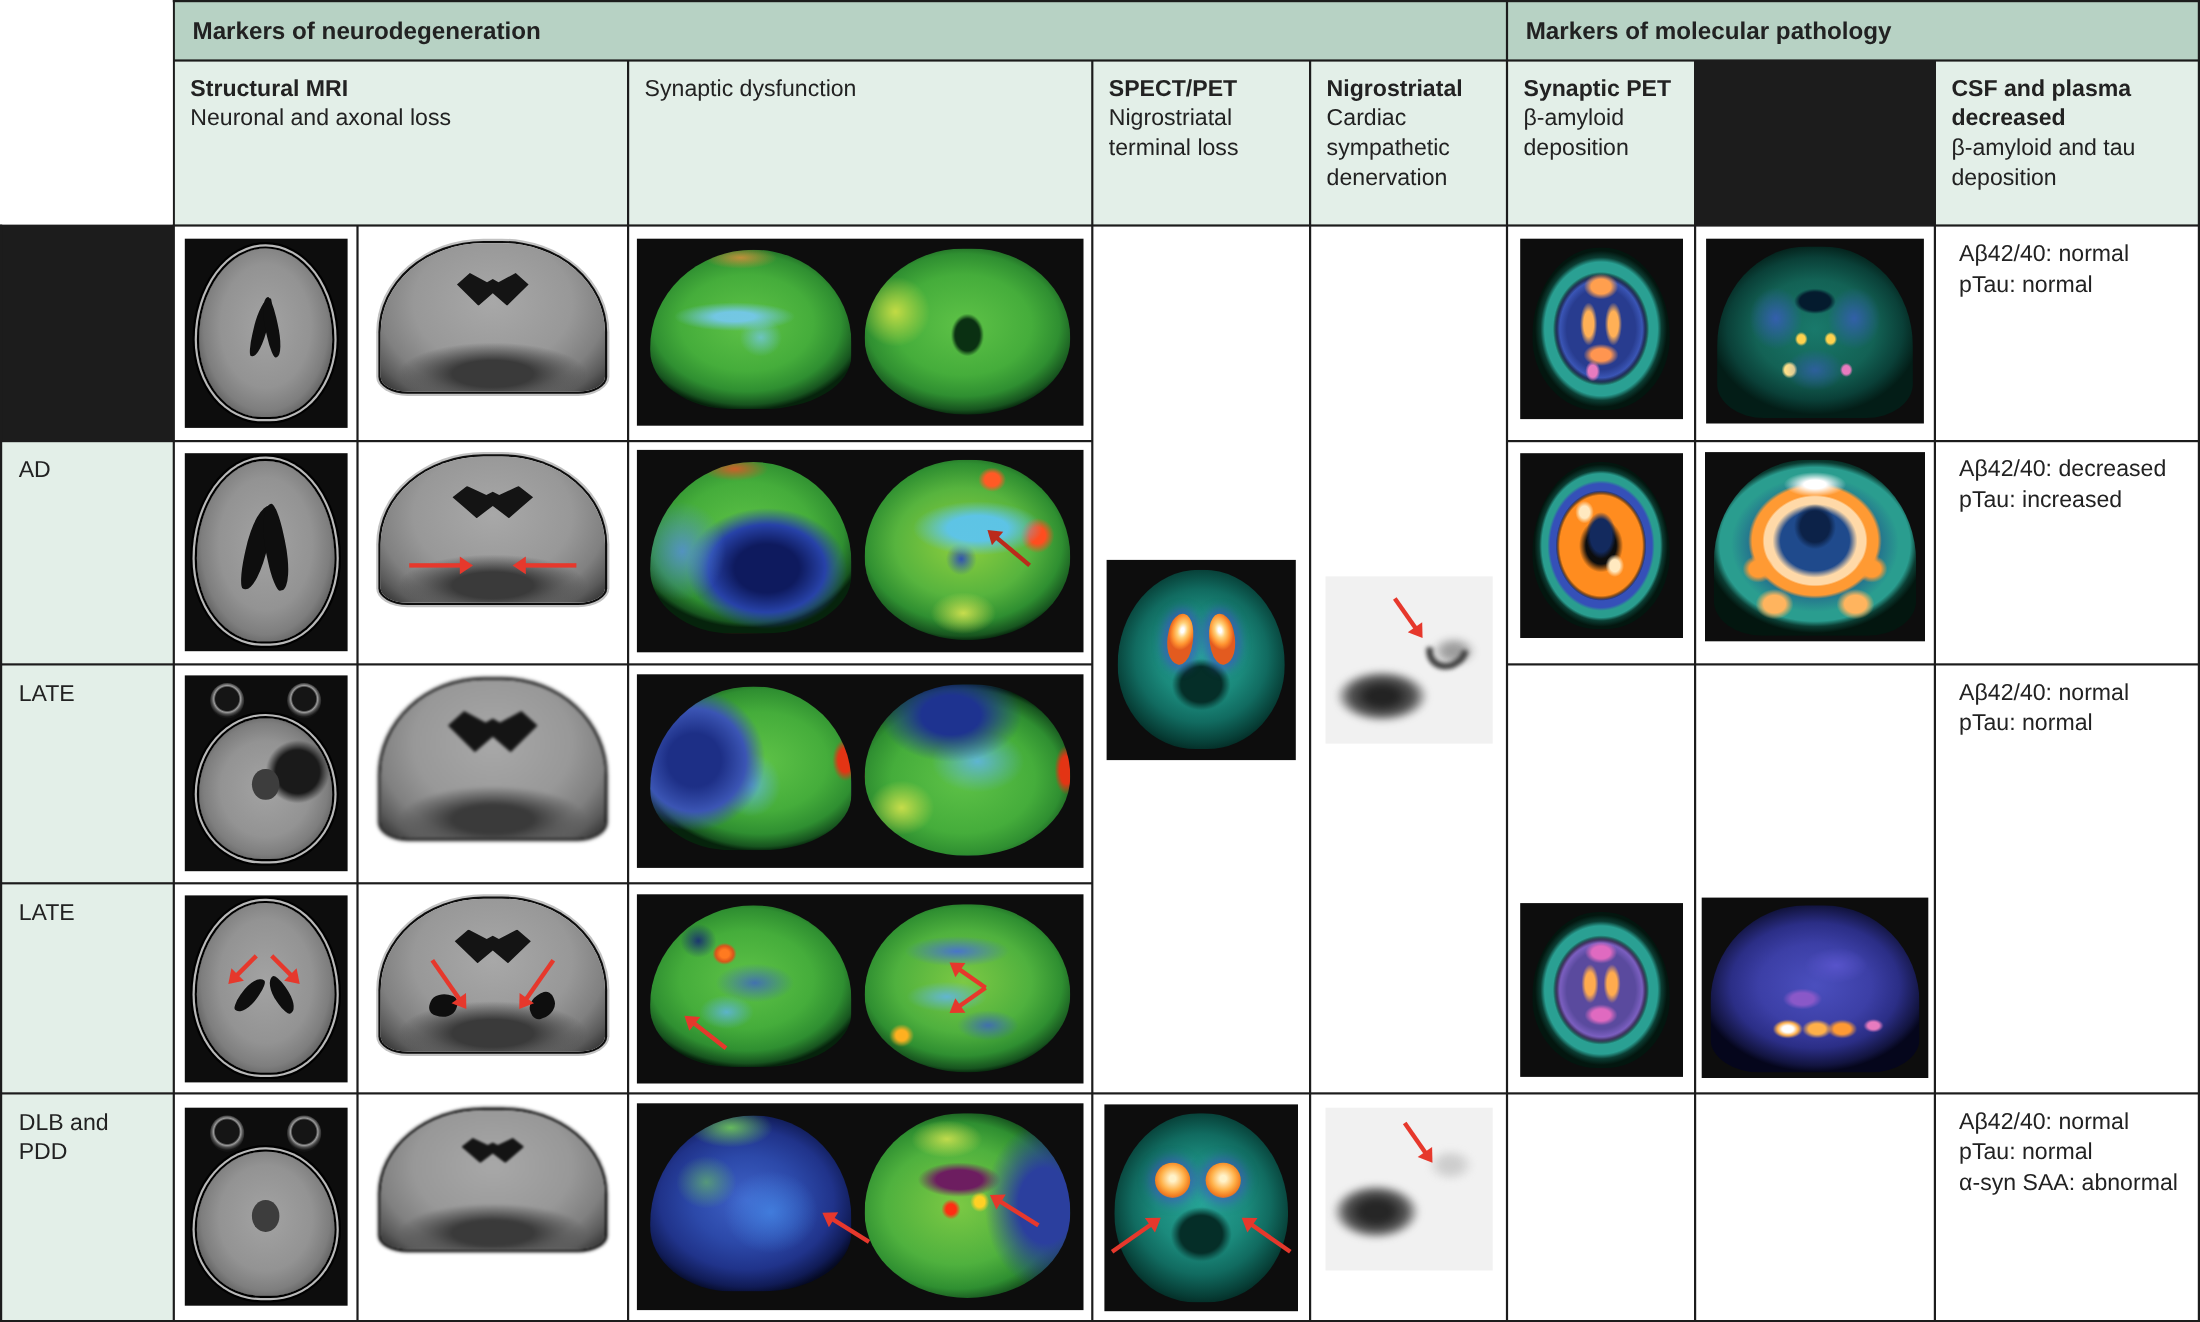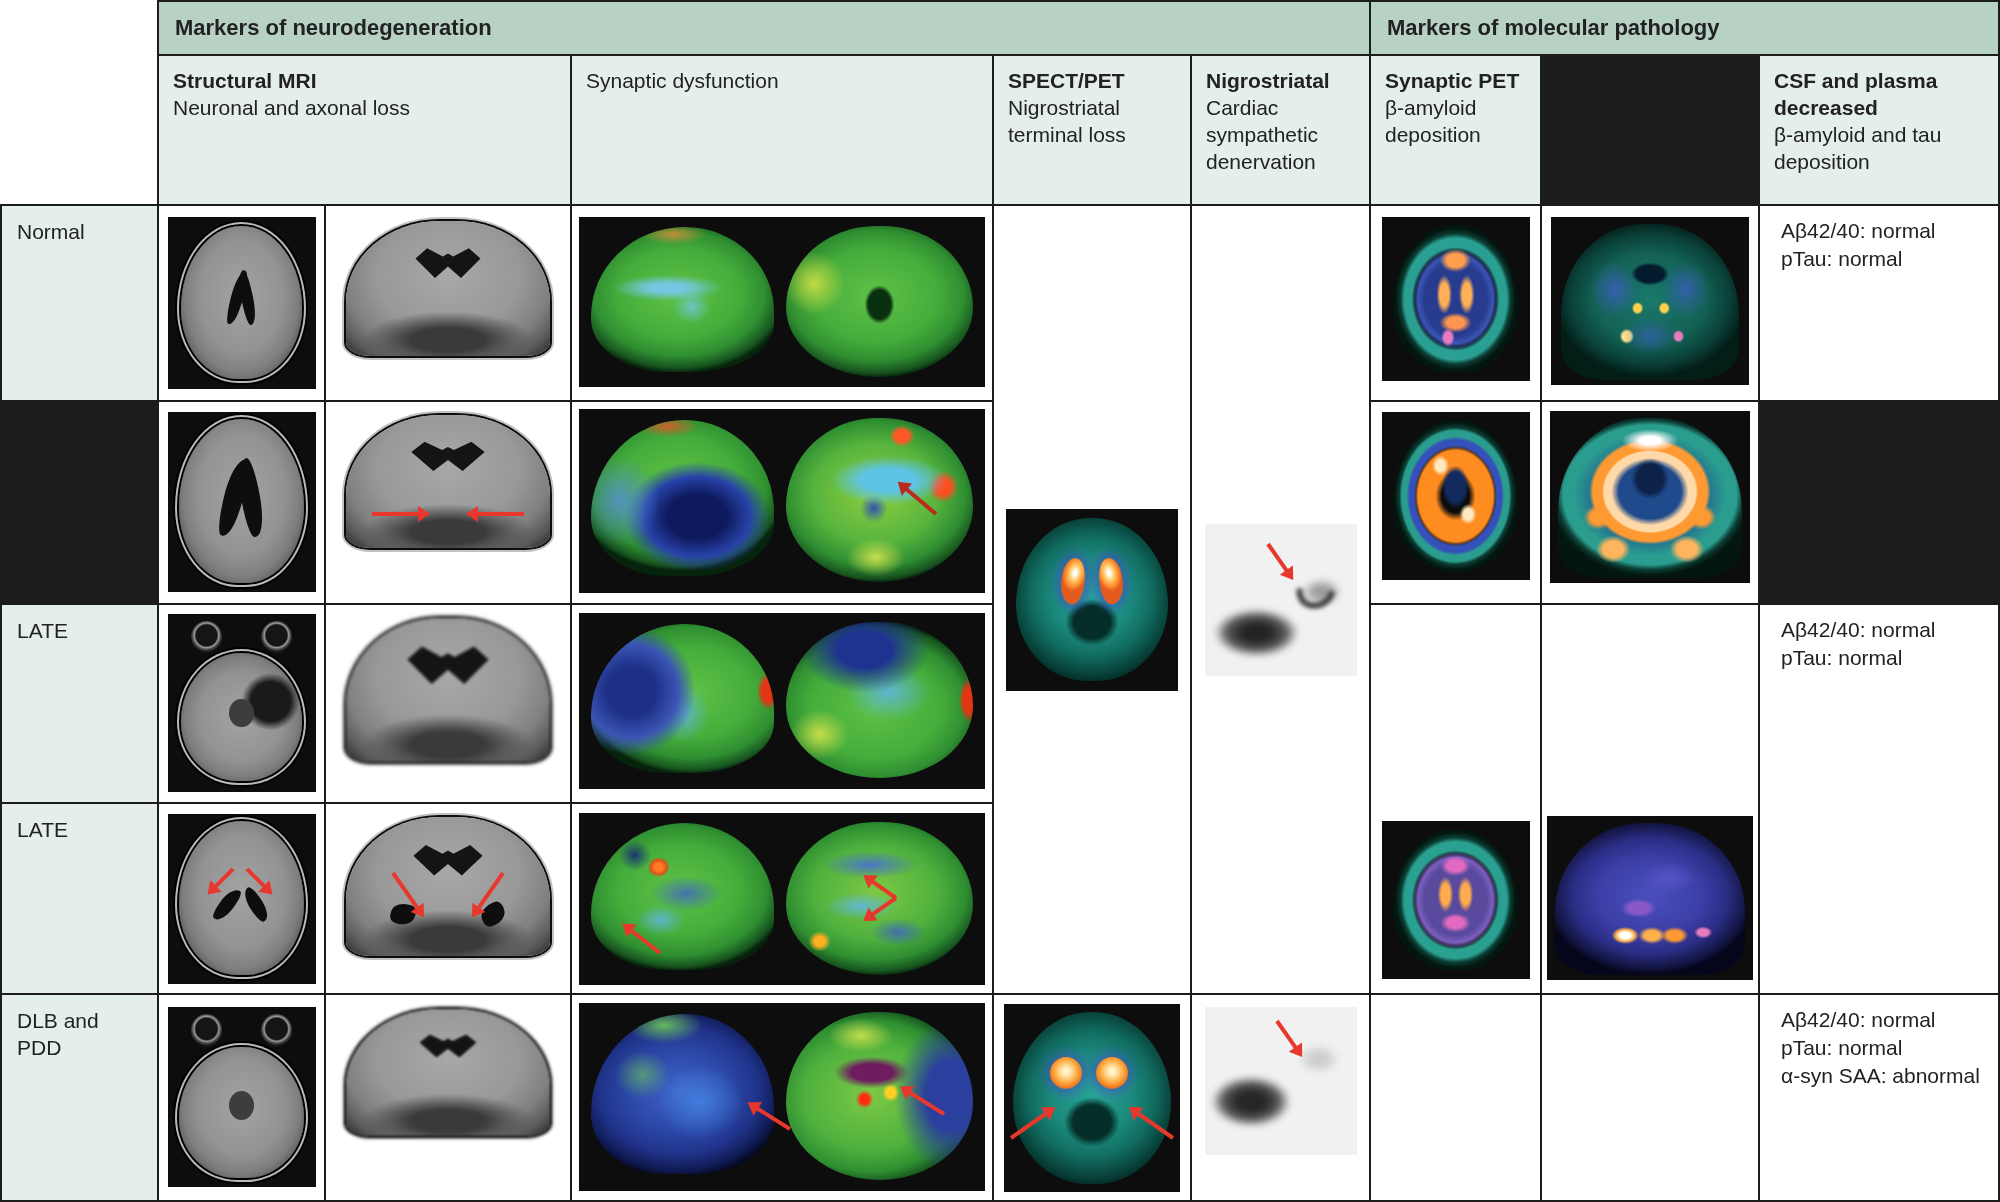--- a/index.html
+++ b/index.html
@@ -107,21 +107,21 @@
   </div>
   <div class="cell sub" style="grid-area:2/7/3/8">
     <b>Synaptic PET</b>
     <span>β-amyloid deposition</span>
   </div>
   <div class="cell sub" style="grid-area:2/9/3/10">
     <b>CSF and plasma decreased</b>
     <span>β-amyloid and tau deposition</span>
   </div>
 
-  <div class="cell rowlab" style="grid-area:3/1/4/2"><span>Normal</span></div>
+  <div class="cell rowlab" style="grid-area:4/1/5/2"><span>AD</span></div>
   <div class="cell rowlab" style="grid-area:5/1/6/2"><span>LATE</span></div>
   <div class="cell rowlab" style="grid-area:6/1/7/2"><span>LATE</span></div>
   <div class="cell rowlab" style="grid-area:7/1/8/2"><span>DLB and PDD</span></div>
 
   <div class="cell" style="grid-area:3/2/4/3">
     <div class="img bk" style="top:11px;width:148px;height:172px">
       <div class="mriax" style="left:9%;top:5%;width:82%;height:89%">
         <div class="v" style="left:41%;top:29%;width:10%;height:36%;transform:rotate(13deg)"></div>
         <div class="v" style="left:50%;top:29%;width:10%;height:36%;transform:rotate(-13deg)"></div>
       </div>
@@ -401,20 +401,24 @@
         radial-gradient(20% 14% at 60% 36%,rgba(90,85,205,0.9),rgba(90,85,205,0) 75%),
         radial-gradient(56% 52% at 50% 48%,#4b4fbe 0%,#3c3fa6 48%,#2b2e86 72%,#12143f 92%,#05061c 99%)"></div>
     </div>
   </div>
   <div class="cell" style="grid-area:7/8/8/9"></div>
 
   <div class="cell csf" style="grid-area:3/9/4/10">
     <div>Aβ42/40: normal</div>
     <div>pTau: normal</div>
   </div>
+  <div class="cell csf" style="grid-area:4/9/5/10">
+    <div>Aβ42/40: decreased</div>
+    <div>pTau: increased</div>
+  </div>
   <div class="cell csf" style="grid-area:5/9/7/10">
     <div>Aβ42/40: normal</div>
     <div>pTau: normal</div>
   </div>
   <div class="cell csf" style="grid-area:7/9/8/10">
     <div>Aβ42/40: normal</div>
     <div>pTau: normal</div>
     <div>α-syn SAA: abnormal</div>
   </div>
 

